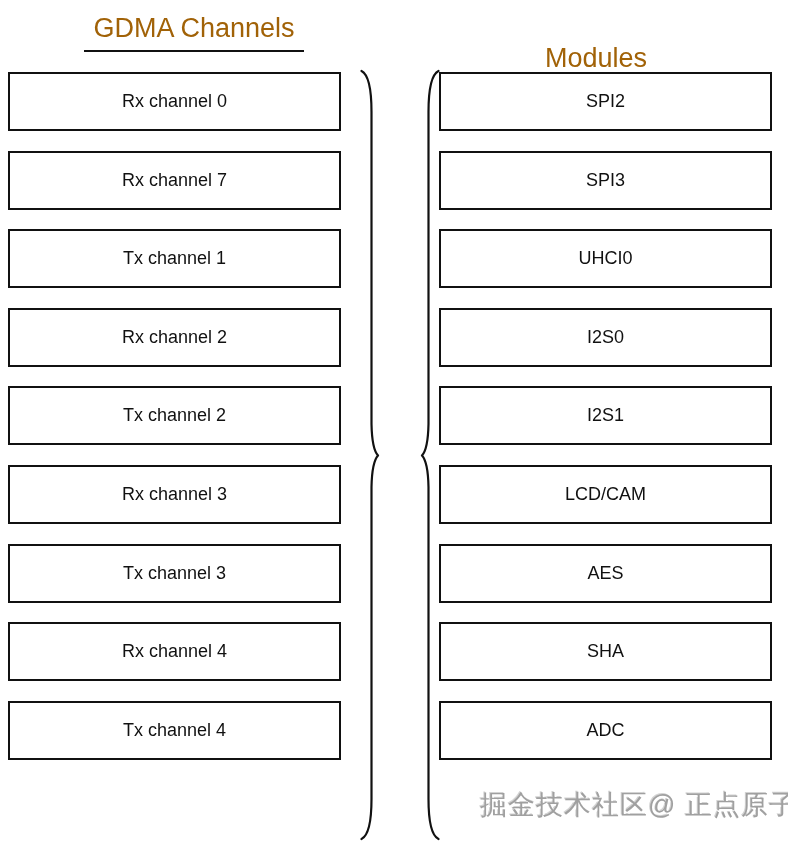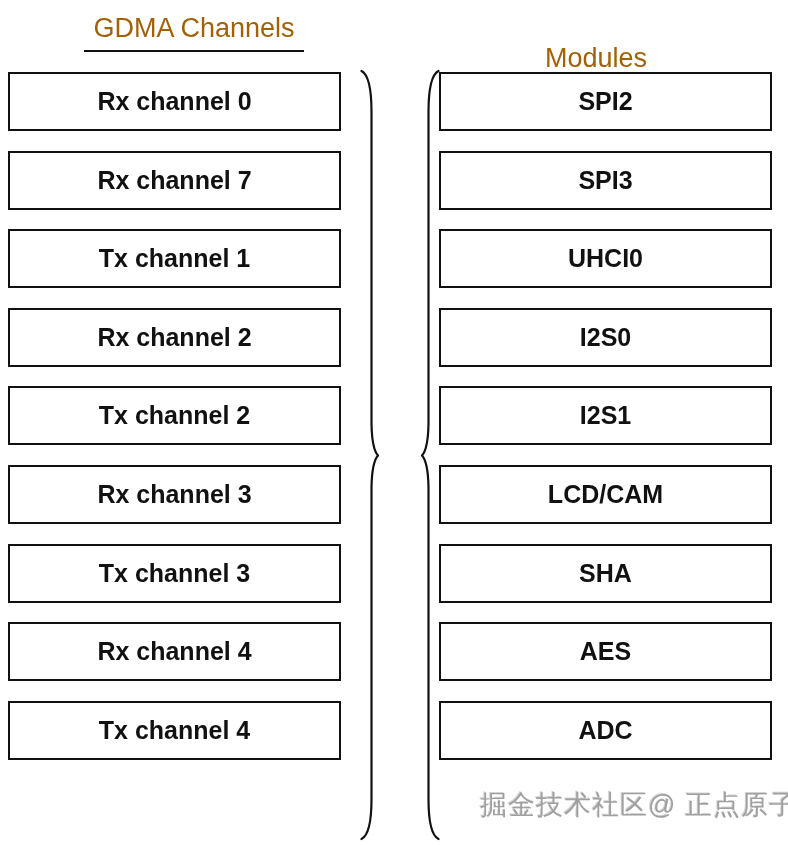--- a/index.html
+++ b/index.html
@@ -39,24 +39,23 @@
   .box-column.left  { left: 8px; }
   .box-column.right { left: 439px; }
   .node-box {
     box-sizing: border-box;
     height: 59px;
     border: 2px solid #111111;
     background: #ffffff;
     display: flex;
     align-items: center;
     justify-content: center;
-    font-size: 25px;
+    font-size: 18px;
     color: #111111;
     white-space: nowrap;
-    font-weight: bold;
   }
   .brace-layer {
     position: absolute;
     left: 0;
     top: 0;
     width: 788px;
     height: 845px;
     pointer-events: none;
   }
   .brace-path {
@@ -133,24 +132,24 @@
       <div class="node-box">
         <span>I2S0</span>
       </div>
       <div class="node-box">
         <span>I2S1</span>
       </div>
       <div class="node-box">
         <span>LCD/CAM</span>
       </div>
       <div class="node-box">
-        <span>SHA</span>
+        <span>AES</span>
       </div>
       <div class="node-box">
-        <span>AES</span>
+        <span>SHA</span>
       </div>
       <div class="node-box">
         <span>ADC</span>
       </div>
     </div>
 
   <svg class="brace-layer" viewBox="0 0 788 845" xmlns="http://www.w3.org/2000/svg">
     <path class="brace-path" d="M 361.5 71 Q 371.5 76 371.5 112 L 371.5 424 Q 372 449 378 455.5 Q 372 462 371.5 487 L 371.5 799 Q 371.5 834 361.5 839"></path>
     <path class="brace-path" d="M 438.5 71 Q 428.5 76 428.5 112 L 428.5 424 Q 428 449 422 455.5 Q 428 462 428.5 487 L 428.5 799 Q 428.5 834 438.5 839"></path>
   </svg>

